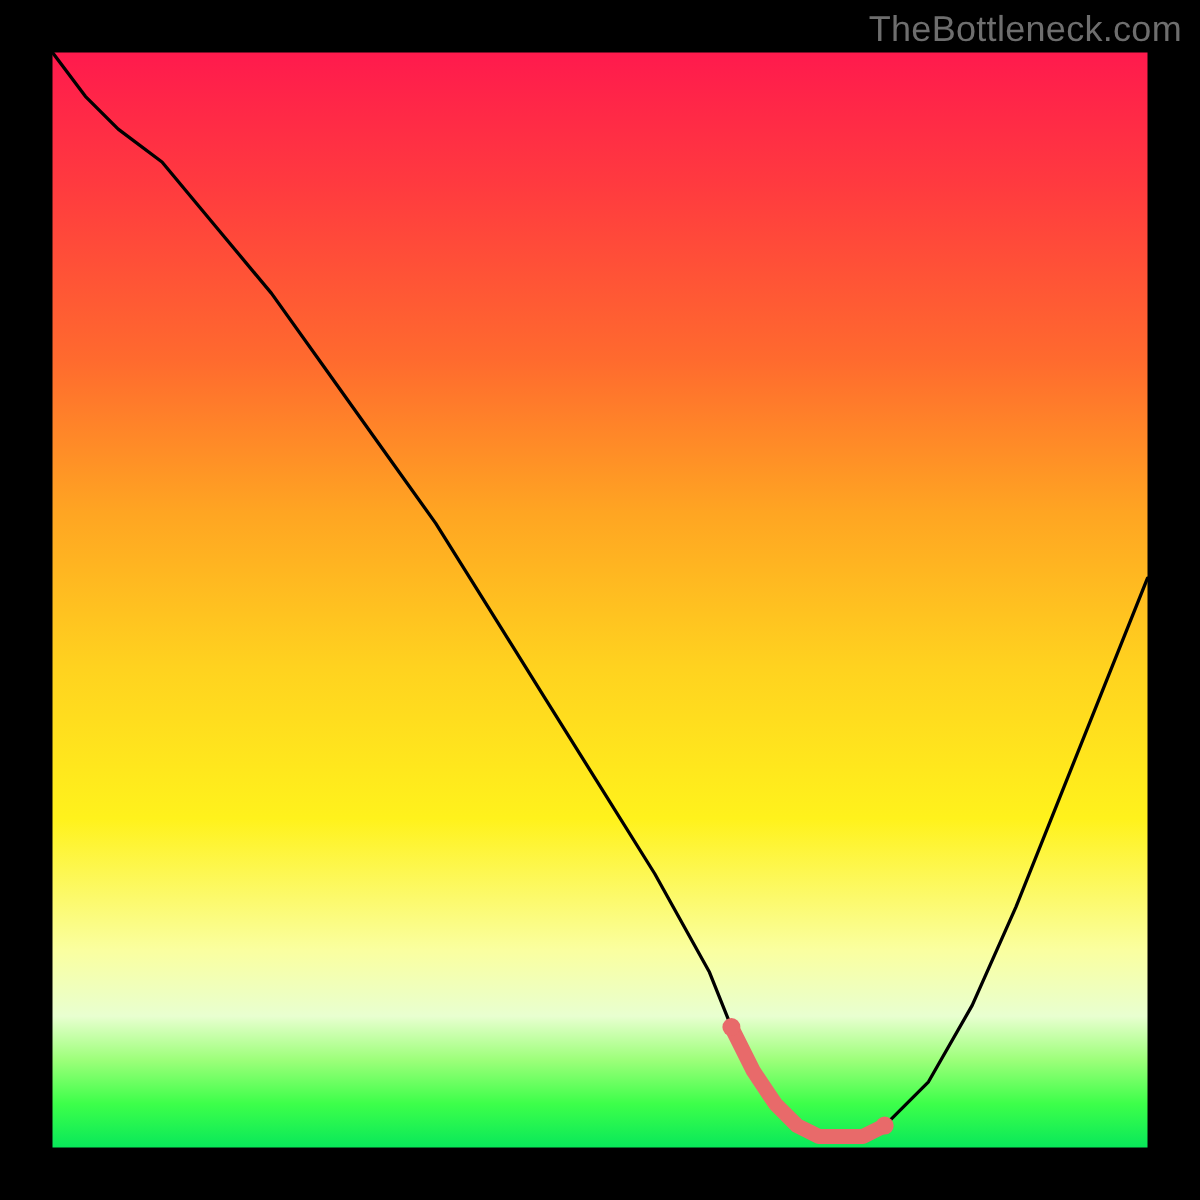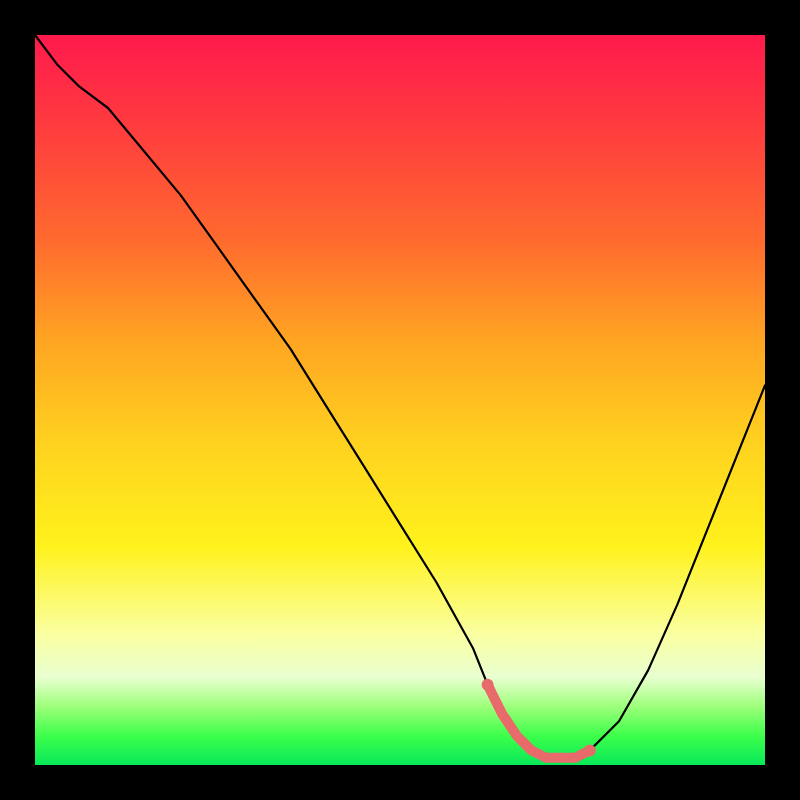--- a/index.html
+++ b/index.html
@@ -56,20 +56,21 @@
     letter-spacing: 0.2px;
     font-weight: 400;
     user-select: none;
   }
 </style>
 </head>
 <body>
 
 <div class="frame">
 
+  <div class="watermark">TheBottleneck.com</div>
 
   <div class="plot-area">
     <svg class="curve-svg" viewBox="0 0 730 730" preserveAspectRatio="none">
       <path id="main-curve" fill="none" stroke-width="2.2" stroke-linecap="round" stroke-linejoin="round" d="M0.0 0.0 L21.9 29.2 L43.8 51.1 L73.0 73.0 L109.5 116.8 L146.0 160.6 L182.5 211.7 L219.0 262.8 L255.5 313.9 L292.0 372.3 L328.5 430.7 L365.0 489.1 L401.5 547.5 L438.0 613.2 L452.6 649.7 L467.2 678.9 L481.8 700.8 L496.4 715.4 L511.0 722.7 L525.6 722.7 L540.2 722.7 L554.8 715.4 L584.0 686.2 L613.2 635.1 L642.4 569.4 L671.6 496.4 L700.8 423.4 L730.0 350.4" stroke="#000000"></path>
       <path id="highlight-curve" fill="none" stroke-width="10" stroke-linecap="round" stroke-linejoin="round" d="M452.6 649.7 L467.2 678.9 L481.8 700.8 L496.4 715.4 L511.0 722.7 L525.6 722.7 L540.2 722.7 L554.8 715.4" stroke="#e86a6a"></path>
       <circle id="hl-start" r="6" cx="452.6" cy="649.7" fill="#e86a6a"></circle>
       <circle id="hl-end" r="6" cx="554.8" cy="715.4" fill="#e86a6a"></circle>
     </svg>
   </div>
 

